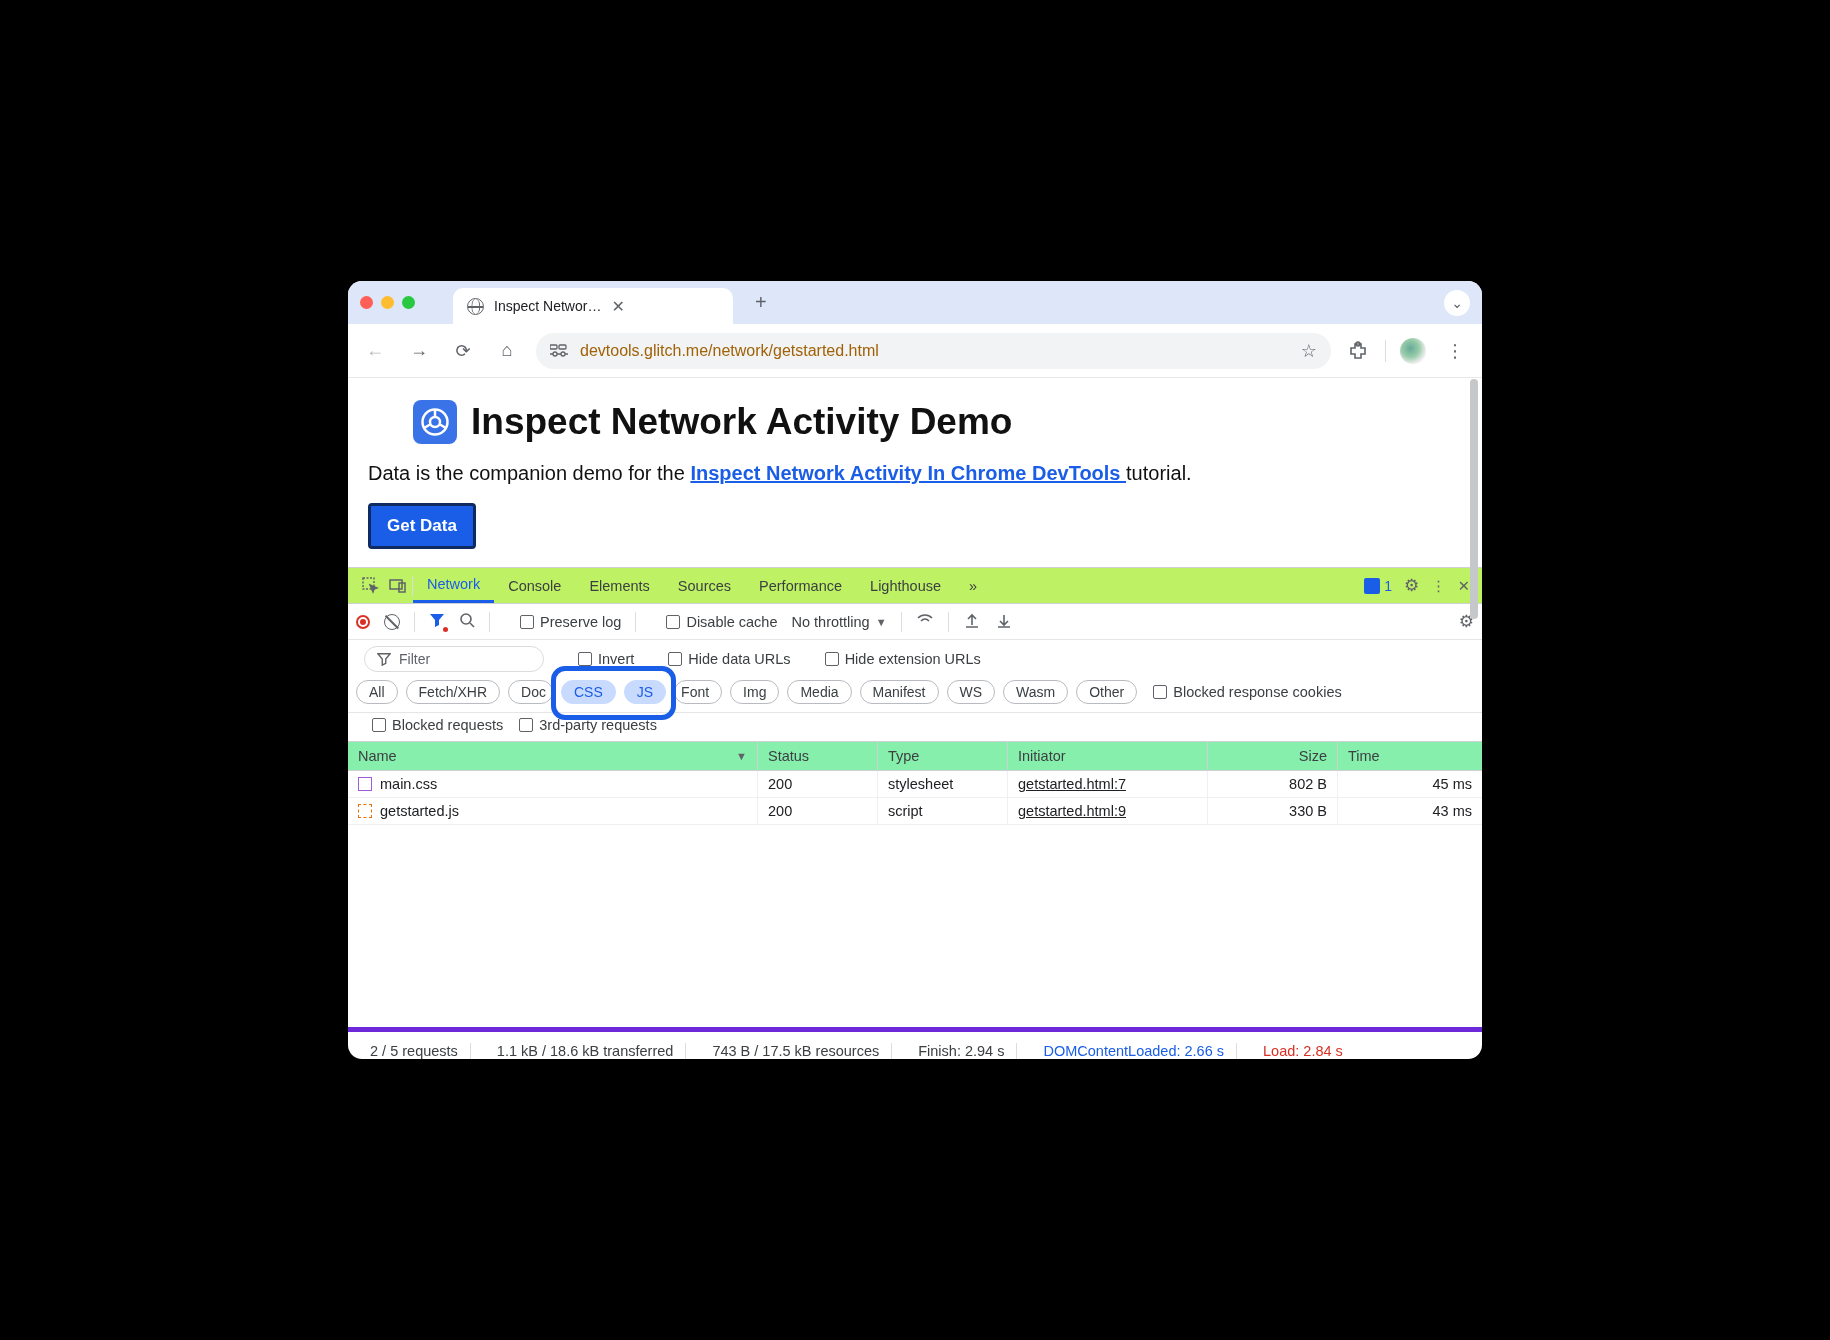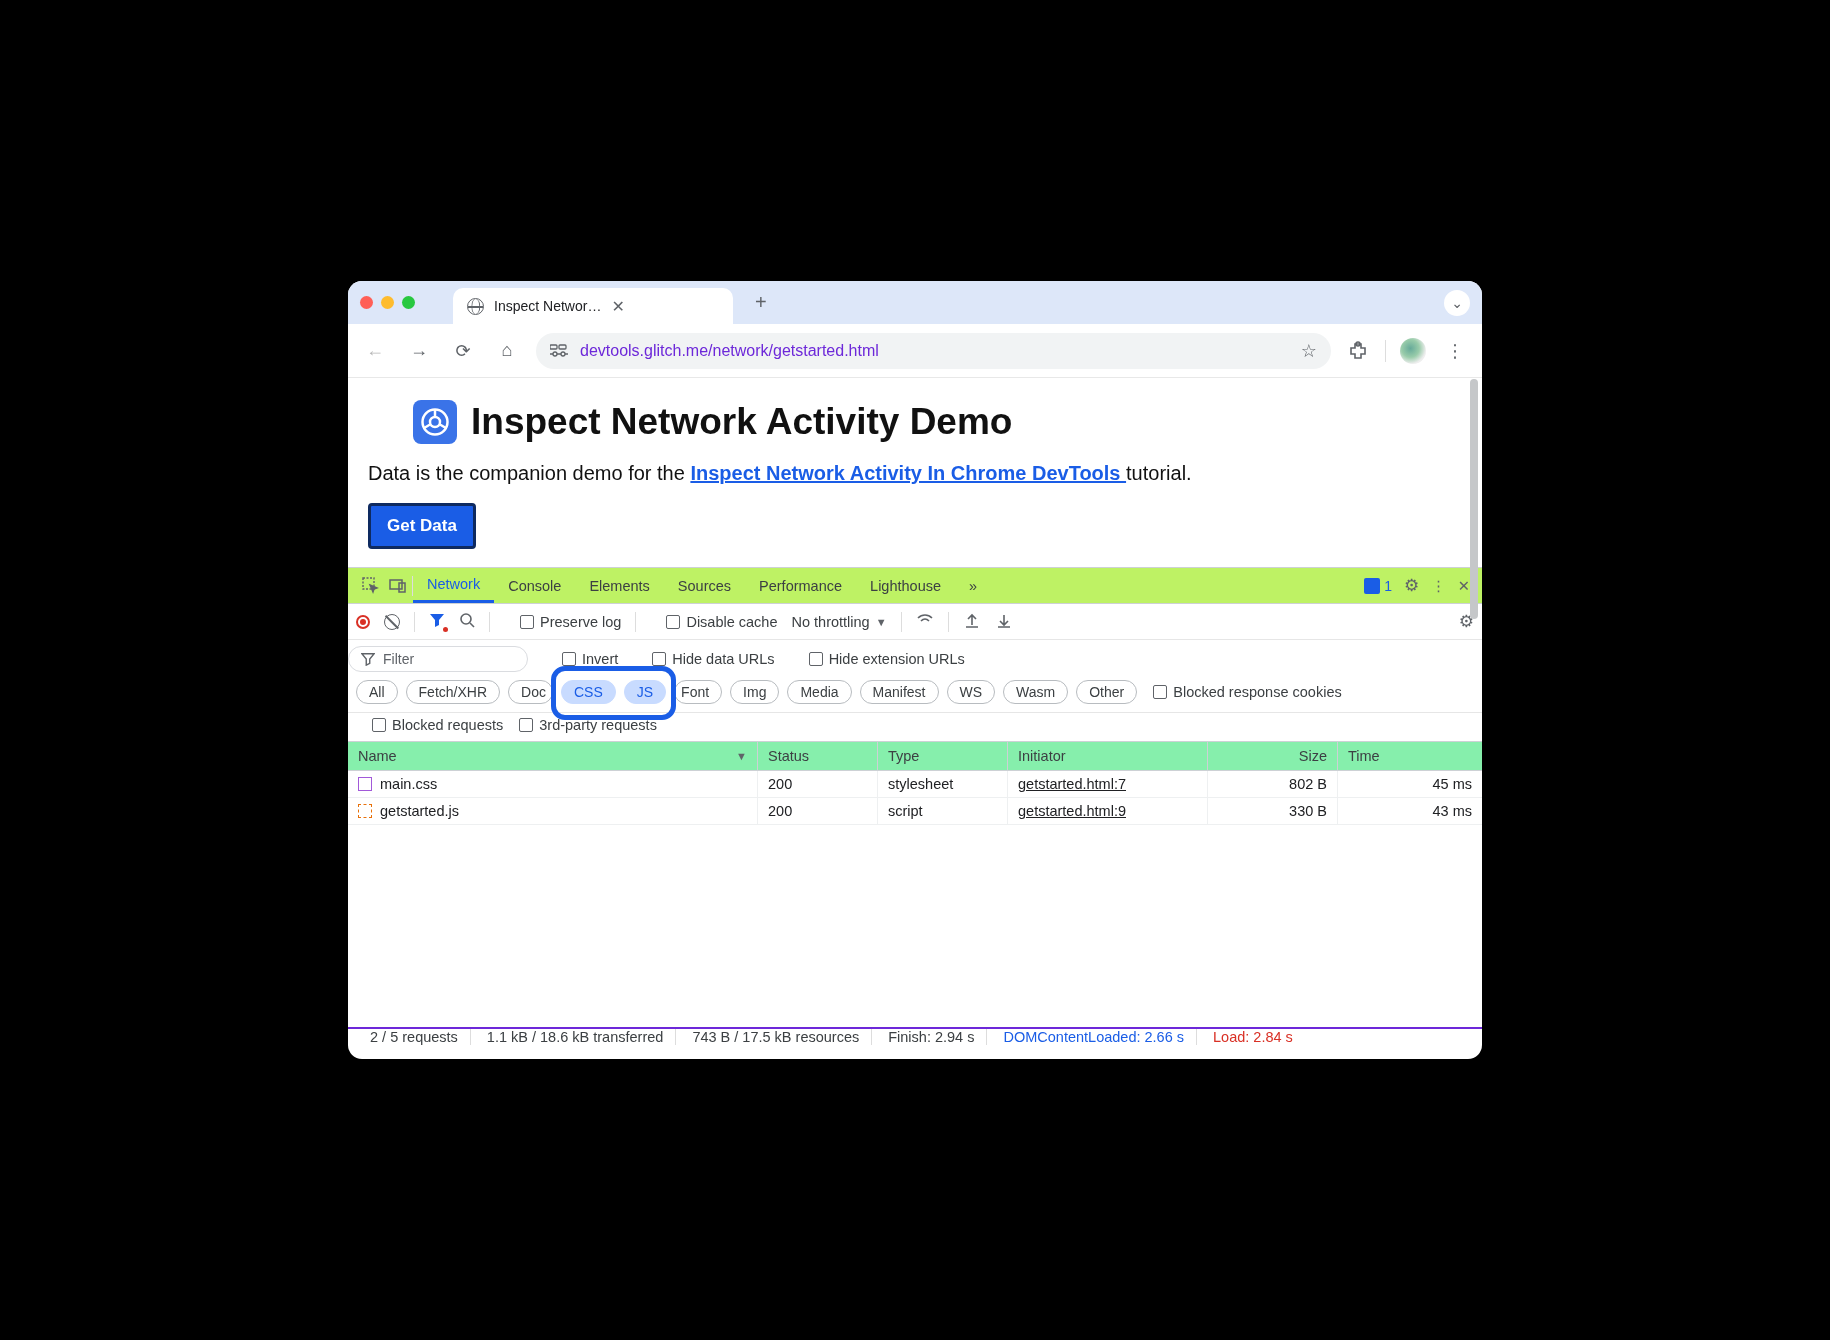--- a/index.html
+++ b/index.html
@@ -15,21 +15,21 @@
 .tab .globe::after { content:''; position:absolute; top:50%; left:0; right:0; height:1.5px; background:#5f6368; }
 .tab span { font-size: 14px; color: #202124; white-space: nowrap; overflow: hidden; text-overflow: ellipsis; flex:1;}
 .tab .x { font-size: 16px; color:#5f6368; cursor:pointer; }
 .newtab { margin-left: 14px; color:#5f6368; font-size: 20px; cursor:pointer; }
 .expand { margin-left: auto; width: 26px; height:26px; background:#fff; border-radius: 13px; display:flex; align-items:center; justify-content:center; font-size:14px; color:#5f6368;}
 .navbar { height: 54px; background:#fff; display:flex; align-items:center; padding: 0 12px; gap: 14px; border-bottom: 1px solid #e8e8e8;}
 .nav-btn { width:30px; height:30px; display:flex; align-items:center; justify-content:center; color:#5f6368; font-size:18px; cursor:pointer; border-radius:50%; }
 .nav-btn.dis { color:#b8b8b8; }
 .omnibox { flex:1; background:#f1f3f4; border-radius: 20px; height: 36px; display:flex; align-items:center; padding: 0 14px; gap: 12px; }
 .omnibox .site-icon { display:flex; align-items:center; gap:2px; color:#5f6368; font-size:13px;}
-.omnibox .url { font-size: 16px; color:#6d28d9; flex:1; }
+.omnibox .url { font-size: 16px; color:#a16207; flex:1; }
 .omnibox .star { color:#5f6368; font-size:18px; }
 .ext-icon { width:26px; height:26px; display:flex; align-items:center; justify-content:center; color:#5f6368;}
 .avatar { width:26px; height:26px; border-radius:50%; background: radial-gradient(circle at 40% 40%, #6a9 0%, #9ca 40%, #eee 70%);}
 .vdiv { width:1px; height: 22px; background:#ddd; }
 .page { padding: 22px 20px 18px 20px; }
 .page-head { display:flex; align-items:center; gap:14px;padding-left:45px; }
 .cd-logo { width:44px; height:44px; background:#3a73e8; border-radius:8px; display:flex; align-items:center; justify-content:center; }
 .cd-logo svg { width:30px; height:30px; }
 .h1 { font-size: 37px; font-weight: 800; color:#111; }
 .desc { margin-top: 18px; font-size: 20px; color:#111; }
@@ -51,39 +51,39 @@
 .clear::after{content:'';position:absolute;width:18px;height:1.8px;background:#5f6368;top:50%;left:50%;transform:translate(-50%,-50%) rotate(45deg);}
 .tvdiv { width:1px; height:20px; background:#ddd;}
 .funnel { color:#1a5de6; position:relative;}
 .funnel::after{content:'';position:absolute;width:5px;height:5px;background:#d93025;border-radius:50%;right:-3px;bottom:-1px;}
 .mag { color:#5f6368;}
 .chk { display:flex; align-items:center; gap:6px;margin-left:16px;}
 .chk .box { width:14px; height:14px; border:1.5px solid #5f6368; border-radius:2px;}
 .throttle { display:flex; align-items:center; gap:6px; }
 .throttle .dd { color:#5f6368; font-size:11px;}
 .wifi svg,.upload svg,.download svg{width:18px;height:18px;}
-.filter-row { padding: 6px 0; display:flex; align-items:center; gap:18px; font-size:14.5px; color:#3c4043; flex-wrap:wrap;}
+.filter-row { padding: 6px 16px; display:flex; align-items:center; gap:18px; font-size:14.5px; color:#3c4043; flex-wrap:wrap;}
 .filter-input { display:flex; align-items:center; gap:8px; background:#fff; border:1px solid #dadce0; border-radius:16px; padding: 4px 12px; width:180px;}
 .filter-input span { color:#5f6368; font-size:14px;}
 .pills-row { padding: 2px 8px 8px 8px; display:flex; align-items:center; gap:8px; font-size:14.5px; color:#3c4043; flex-wrap:wrap; position:relative; border-bottom:1px solid #e6e6e6;}
 .pill { border:1px solid #b8bcc0; border-radius: 12px; padding: 3px 12px; cursor:pointer; font-size:14px; background:#fff;}
 .pill.sel { background:#c8dbff; color:#1a5de6; border-color:#c8dbff;}
 .highlight-box { position:absolute; border: 5px solid #1a5de6; border-radius: 14px; pointer-events:none;}
 .pills-row2 { padding: 4px 8px 8px 8px; display:flex; align-items:center; font-size:14.5px; color:#3c4043; border-bottom:1px solid #cdd1d5;}
 .net-grid { flex:1; display:flex; flex-direction:column; min-height:0; background:#fff;}
 .grid-head { display:flex; background:#86efac; border-bottom:1px solid #cdd1d5; font-size:14.5px; color:#3c4043;}
 .gh { padding: 6px 10px; border-right:1px solid #cdd1d5; display:flex; align-items:center;}
 .gh.name{width:410px; justify-content:space-between;} .gh.status{width:120px;} .gh.type{width:130px;} .gh.init{width:200px;} .gh.size{width:130px; justify-content:flex-end;} .gh.time{flex:1; border-right:none;}
 .grid-body{flex:1; overflow:auto;}
 .grow { display:flex; font-size:14.5px; color:#202124; border-bottom:1px solid #eef0f1;}
 .gc { padding: 5px 10px; display:flex; align-items:center; border-right:1px solid #eef0f1;}
 .gc.name{width:410px; gap:8px;} .gc.status{width:120px;} .gc.type{width:130px;} .gc.init{width:200px; text-decoration:underline;} .gc.size{width:130px; justify-content:flex-end;} .gc.time{flex:1; justify-content:flex-end; border-right:none;}
 .fic { width:14px; height:14px; border:1.5px solid; display:inline-block;}
 .fic.css{border-color:#a259d9;} .fic.js{border-color:#e8710a; border-style:dashed;}
-.status-bar { height:32px; border-top:2px solid #6d28d9; display:flex; align-items:flex-start; padding:0 10px; gap:4px; font-size:14.5px; color:#3c4043;}
+.status-bar { height:32px; border-top:5px solid #6d28d9; display:flex; align-items:flex-end; padding:0 10px; gap:14px; font-size:14.5px; color:#3c4043;}
 .status-bar .seg { padding:0 12px; border-right:1px solid #ddd;}
 .status-bar .seg:last-child{border-right:none;}
 .status-bar .dcl{color:#1a5de6;} .status-bar .load{color:#d93025;}
 .scrollbar { position:absolute; right:4px; top:98px; width:8px; height:240px; background:#c5c7c9; border-radius:4px;}
 </style>
 </head>
 <body>
 
 <div class="window">
   <div class="scrollbar"></div>

